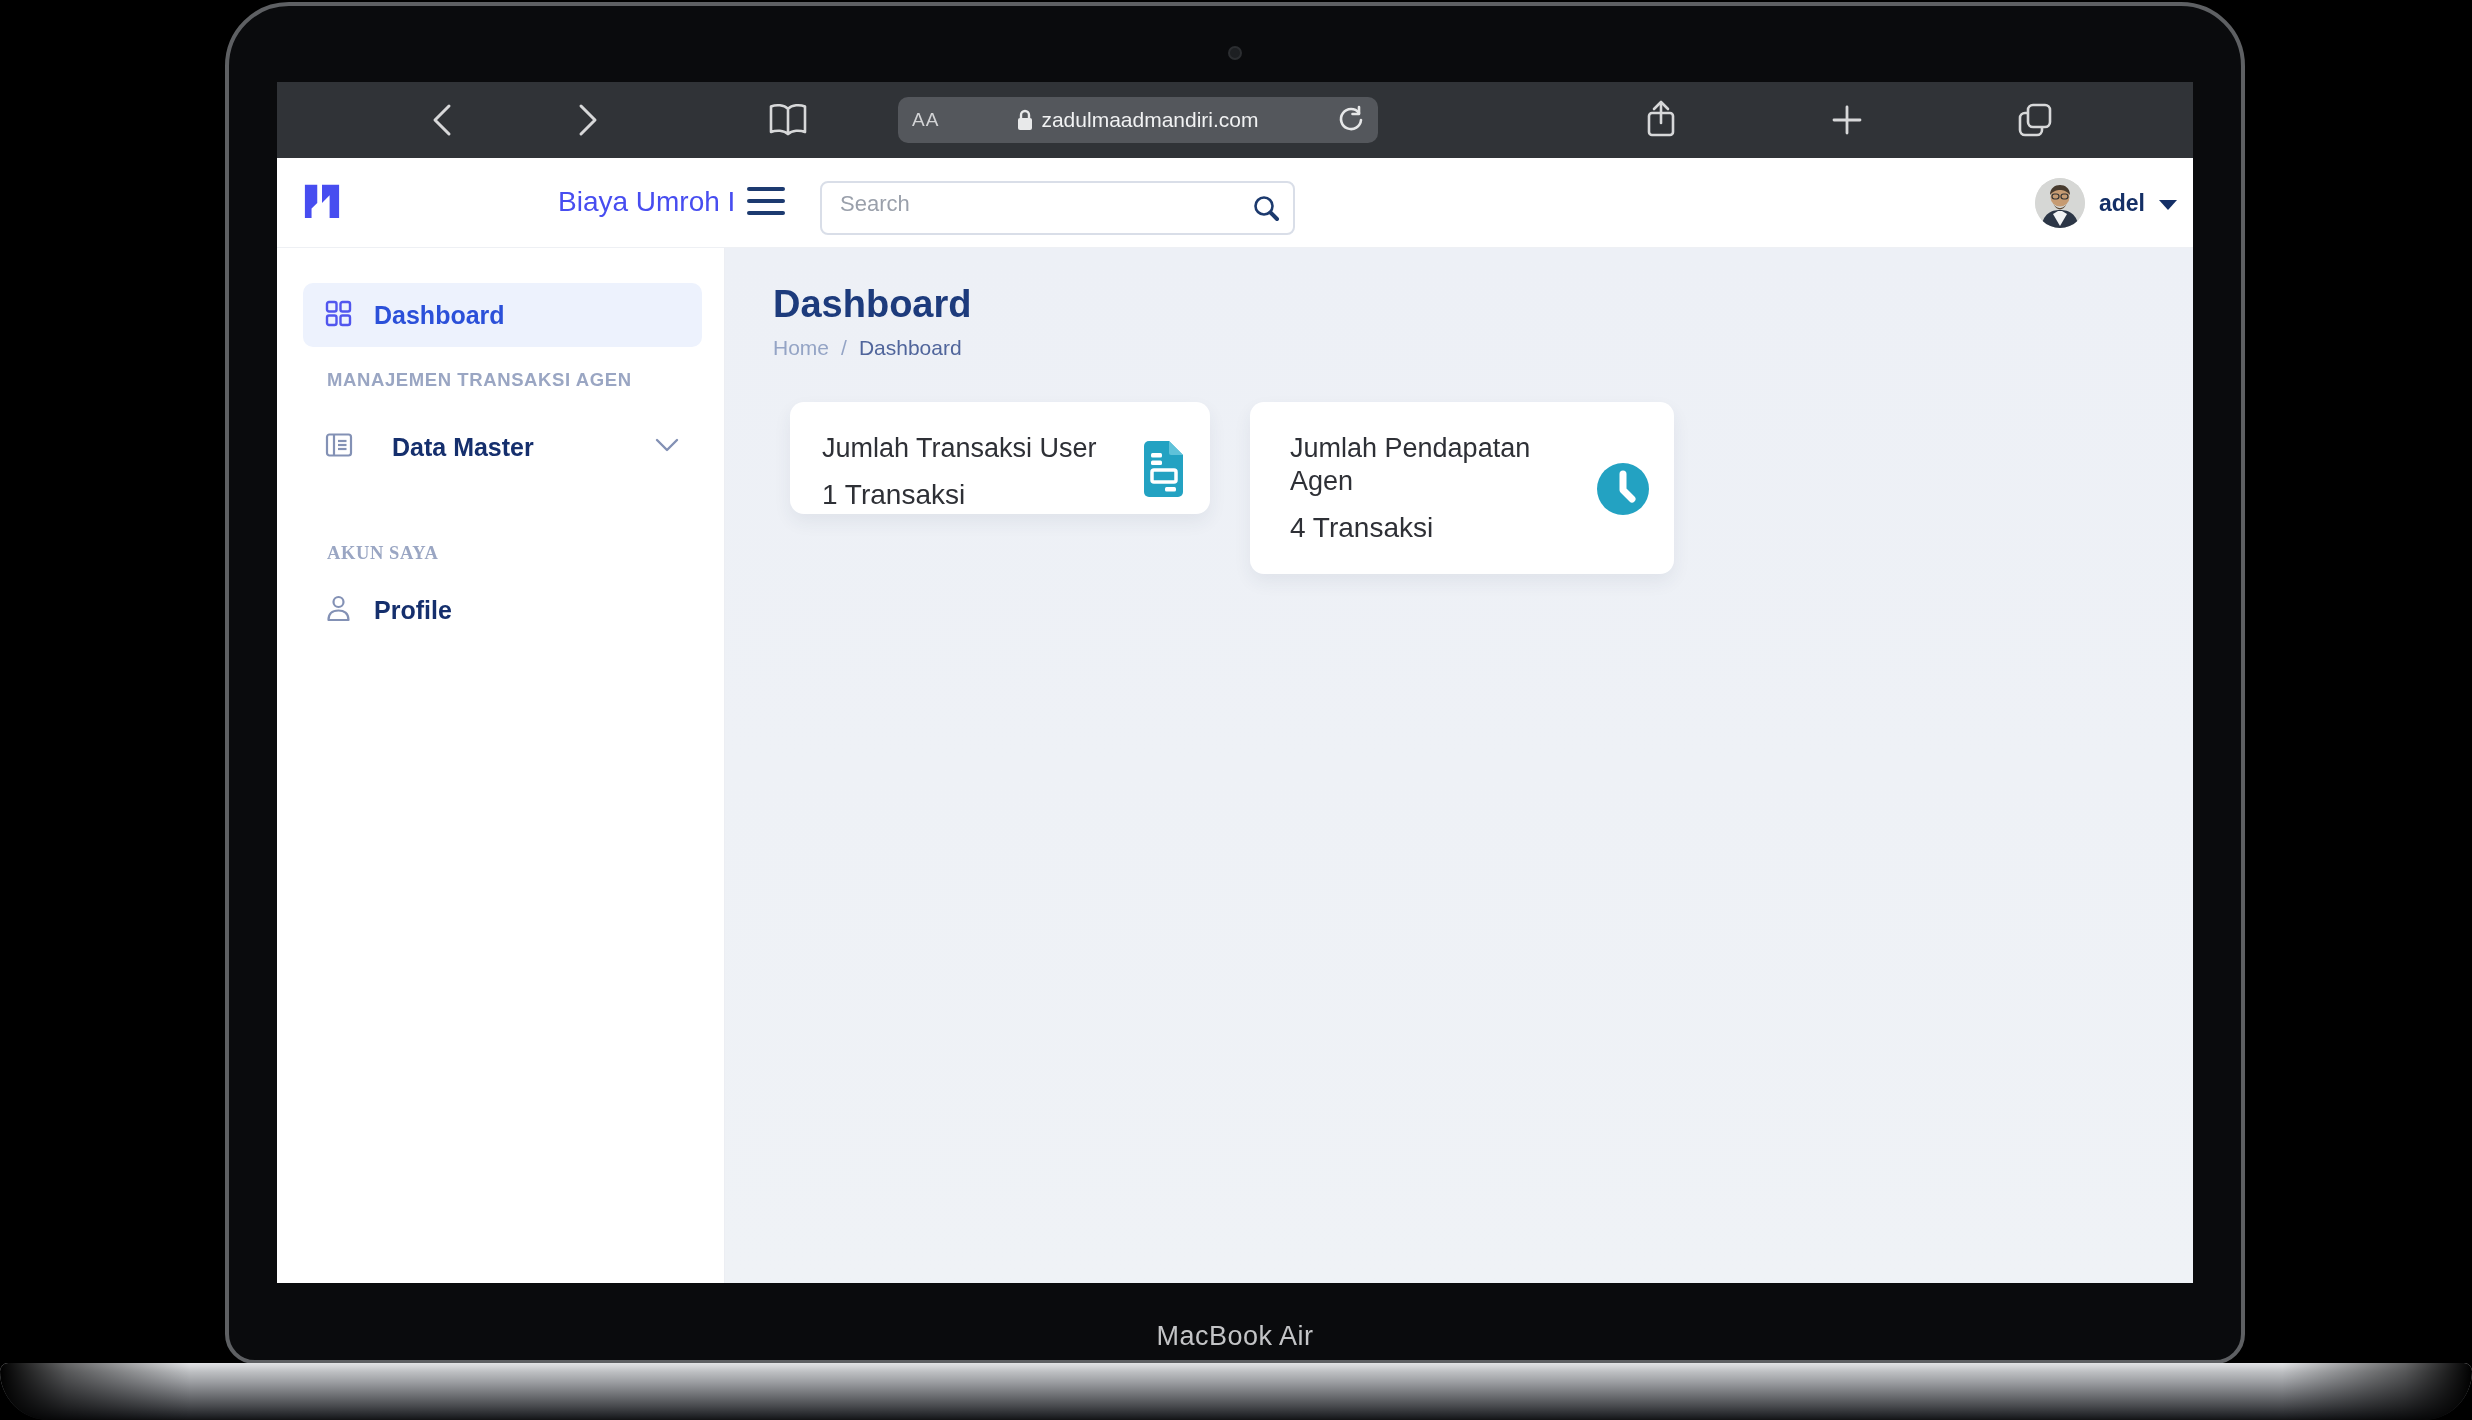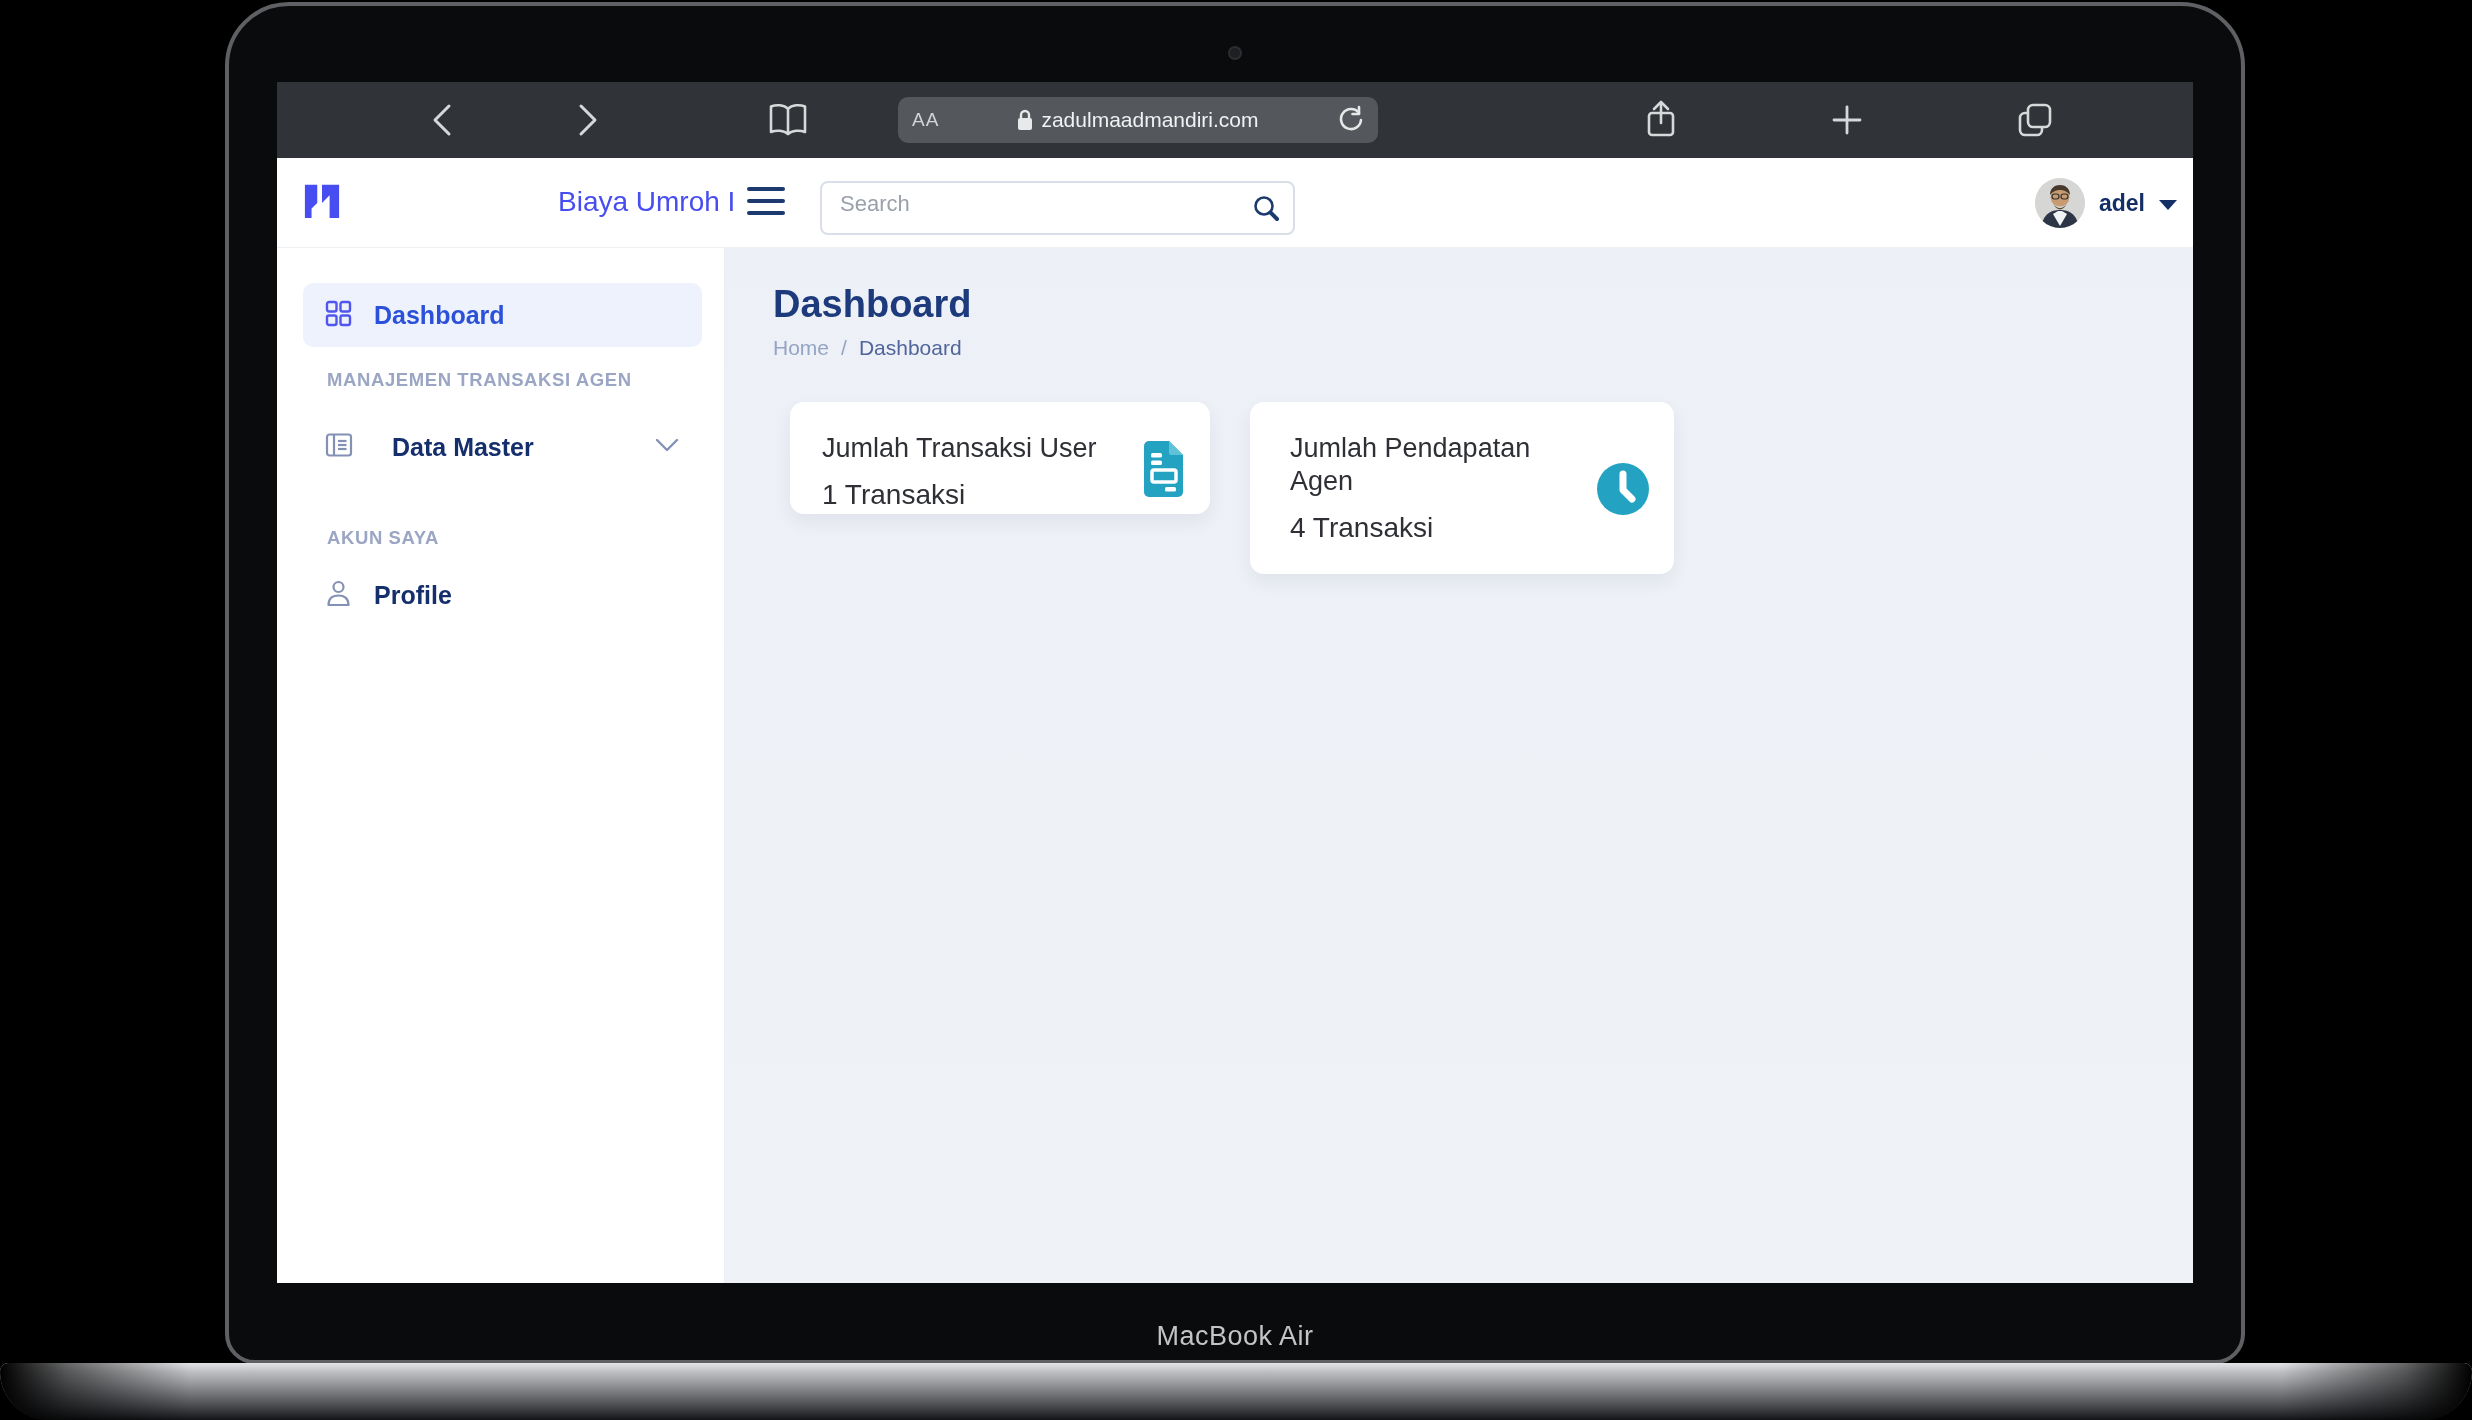--- a/index.html
+++ b/index.html
@@ -59,21 +59,21 @@
   .app-body { display:flex; height:1035px; }
   .sidebar { width:448px; background:#fff; border-right:1px solid #eceef3; }
   .nav-item { display:flex; align-items:center; gap:22px; height:64px;
               margin:0 22px 0 26px; padding:0 22px; border-radius:10px; cursor:pointer; }
   .nav-item .lbl { font-size:25px; font-weight:bold; color:#152f6d; }
   .nav-item.active { background:#edf2fd; }
   .nav-item.active .lbl { color:#2b50d9; }
   .nav-item .chev { margin-left:auto; }
   .nav-section { margin:0 0 0 50px; font-size:18.5px; font-weight:bold; color:#9aa6c3; letter-spacing:.6px; }
   .mt-item1 { margin-top:35px; } .mt-lab1 { margin-top:22px; }
-  .mt-item2 { margin-top:24px;gap:39px; } .mt-lab2 { margin-top:48px; }
+  .mt-item2 { margin-top:24px;gap:39px; } .mt-lab2 { margin-top:64px;font-family:Liberation Serif, serif; }
   .mt-item3 { margin-top:14px; }
 
   .main { flex:1; background:linear-gradient(180deg,#edf0f6 0%,#eff2f6 100%); padding:35px 0 0 48px; }
   .page-title { color:#1d3b7c; font-size:38px; font-weight:bold; }
   .breadcrumb { margin-top:10px; font-size:21px; display:flex; gap:12px; }
   .bc-home { color:#94a4c5; cursor:pointer; }
   .bc-sep { color:#94a4c5; }
   .bc-cur { color:#50659b; }
   .section-title { margin:50px 0 0 17px; color:#3c3c3e; font-size:32px; font-weight:bold; }
   .cards { margin:42px 0 0 17px; display:flex; gap:40px; align-items:flex-start; }

